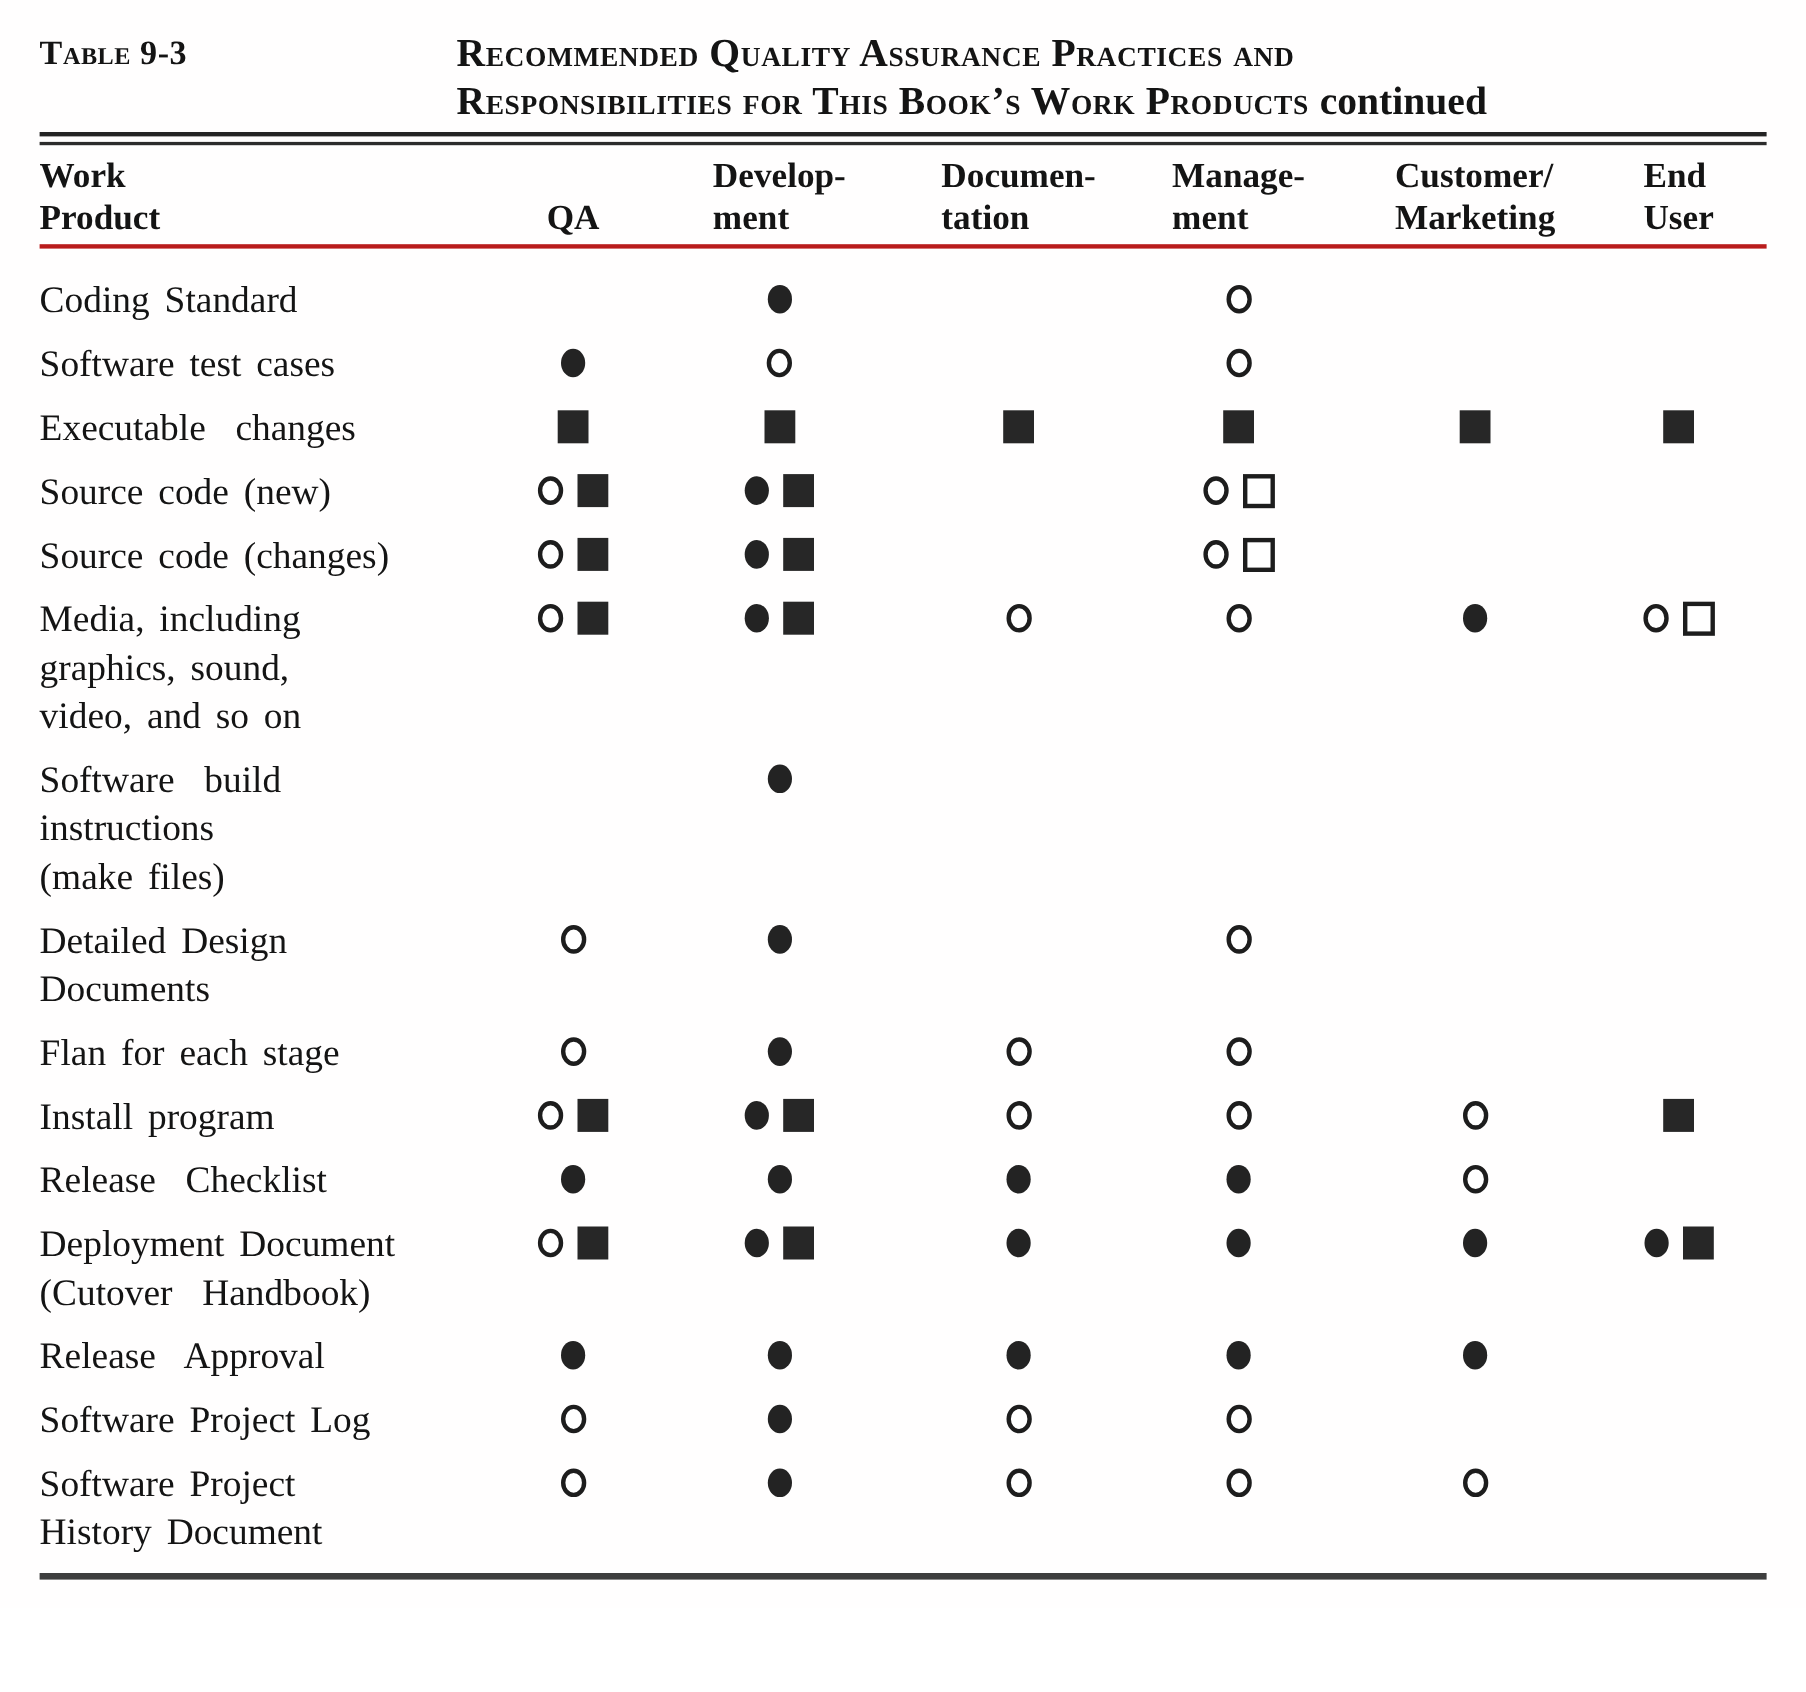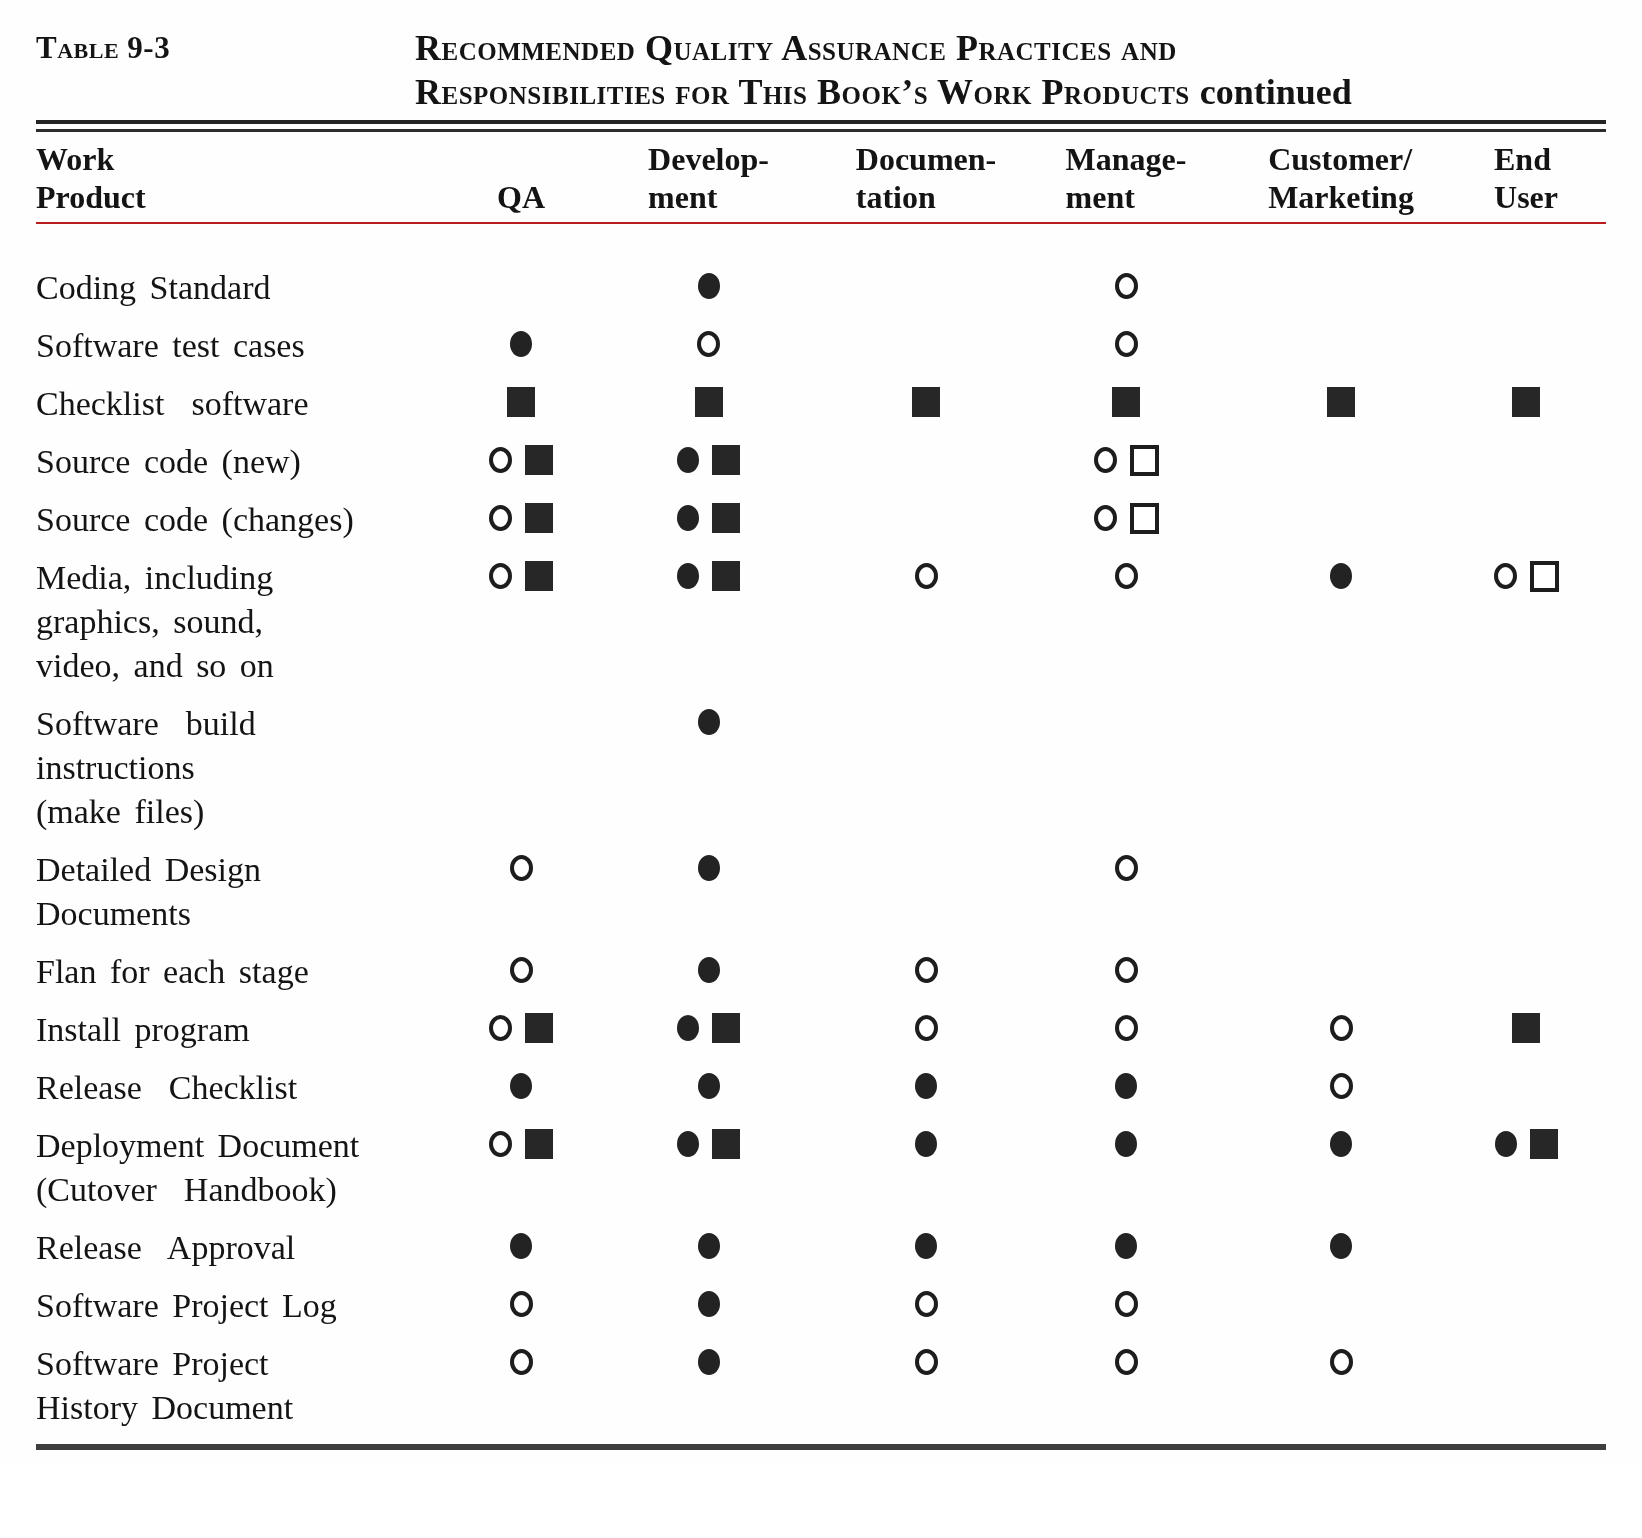--- a/index.html
+++ b/index.html
@@ -30,28 +30,28 @@
     margin-top:6px;
     height:12px;
     border-top:4px solid #242424;
     border-bottom:3px solid #2c2c2c;
     box-sizing:border-box;
   }
   .bottom-rule{height:6px;background:#3e3e3e;margin-top:14px;}
   
   .grid{display:grid;grid-template-columns:420px 130px 245px 190px 210px 220px 150px;}
   
-  .header-row{align-items:end;padding:8px 0 6px 0;border-bottom:2px solid #b91c1c;}
+  .header-row{align-items:end;padding:8px 0 6px 0;border-bottom:4px solid #b91c1c;}
   .header-cell{font-weight:bold;font-size:32px;line-height:38px;}
   .header-cell.c0{text-align:left;}
   .header-cell:not(.c0){text-align:center;}
   .hblock{display:inline-block;text-align:left;}
   
   .row{margin-top:14px;align-items:start;}
-  .row.first{margin-top:42px;}
+  .row.first{margin-top:26px;}
   .label-cell{font-size:34px;line-height:44px;white-space:pre-wrap;word-spacing:5px;}
   .sym-cell{display:flex;justify-content:center;align-items:flex-start;gap:13px;padding-top:7px;}
   
   .sym{display:inline-block;box-sizing:border-box;}
   .sym.filled-circle{width:22px;height:26px;border-radius:50%;background:#232323;}
   .sym.open-circle{width:23px;height:26px;border-radius:50%;border:4px solid #1d1d1d;background:#fff;}
   .sym.filled-square{width:28px;height:30px;background:#272727;margin-top:-2px;}
   .sym.open-square{width:29px;height:31px;border:4px solid #1d1d1d;background:#fff;margin-top:-2px;}
 </style>
 </head>
@@ -116,21 +116,21 @@
           <span class="sym open-circle"></span>
         </div>
         <div class="sym-cell"></div>
         <div class="sym-cell">
           <span class="sym open-circle"></span>
         </div>
         <div class="sym-cell"></div>
         <div class="sym-cell"></div>
       </div>
       <div class="grid row">
-        <div class="label-cell"><div>Checklist  software</div></div>
+        <div class="label-cell"><div>Executable  changes</div></div>
         <div class="sym-cell">
           <span class="sym filled-square"></span>
         </div>
         <div class="sym-cell">
           <span class="sym filled-square"></span>
         </div>
         <div class="sym-cell">
           <span class="sym filled-square"></span>
         </div>
         <div class="sym-cell">

